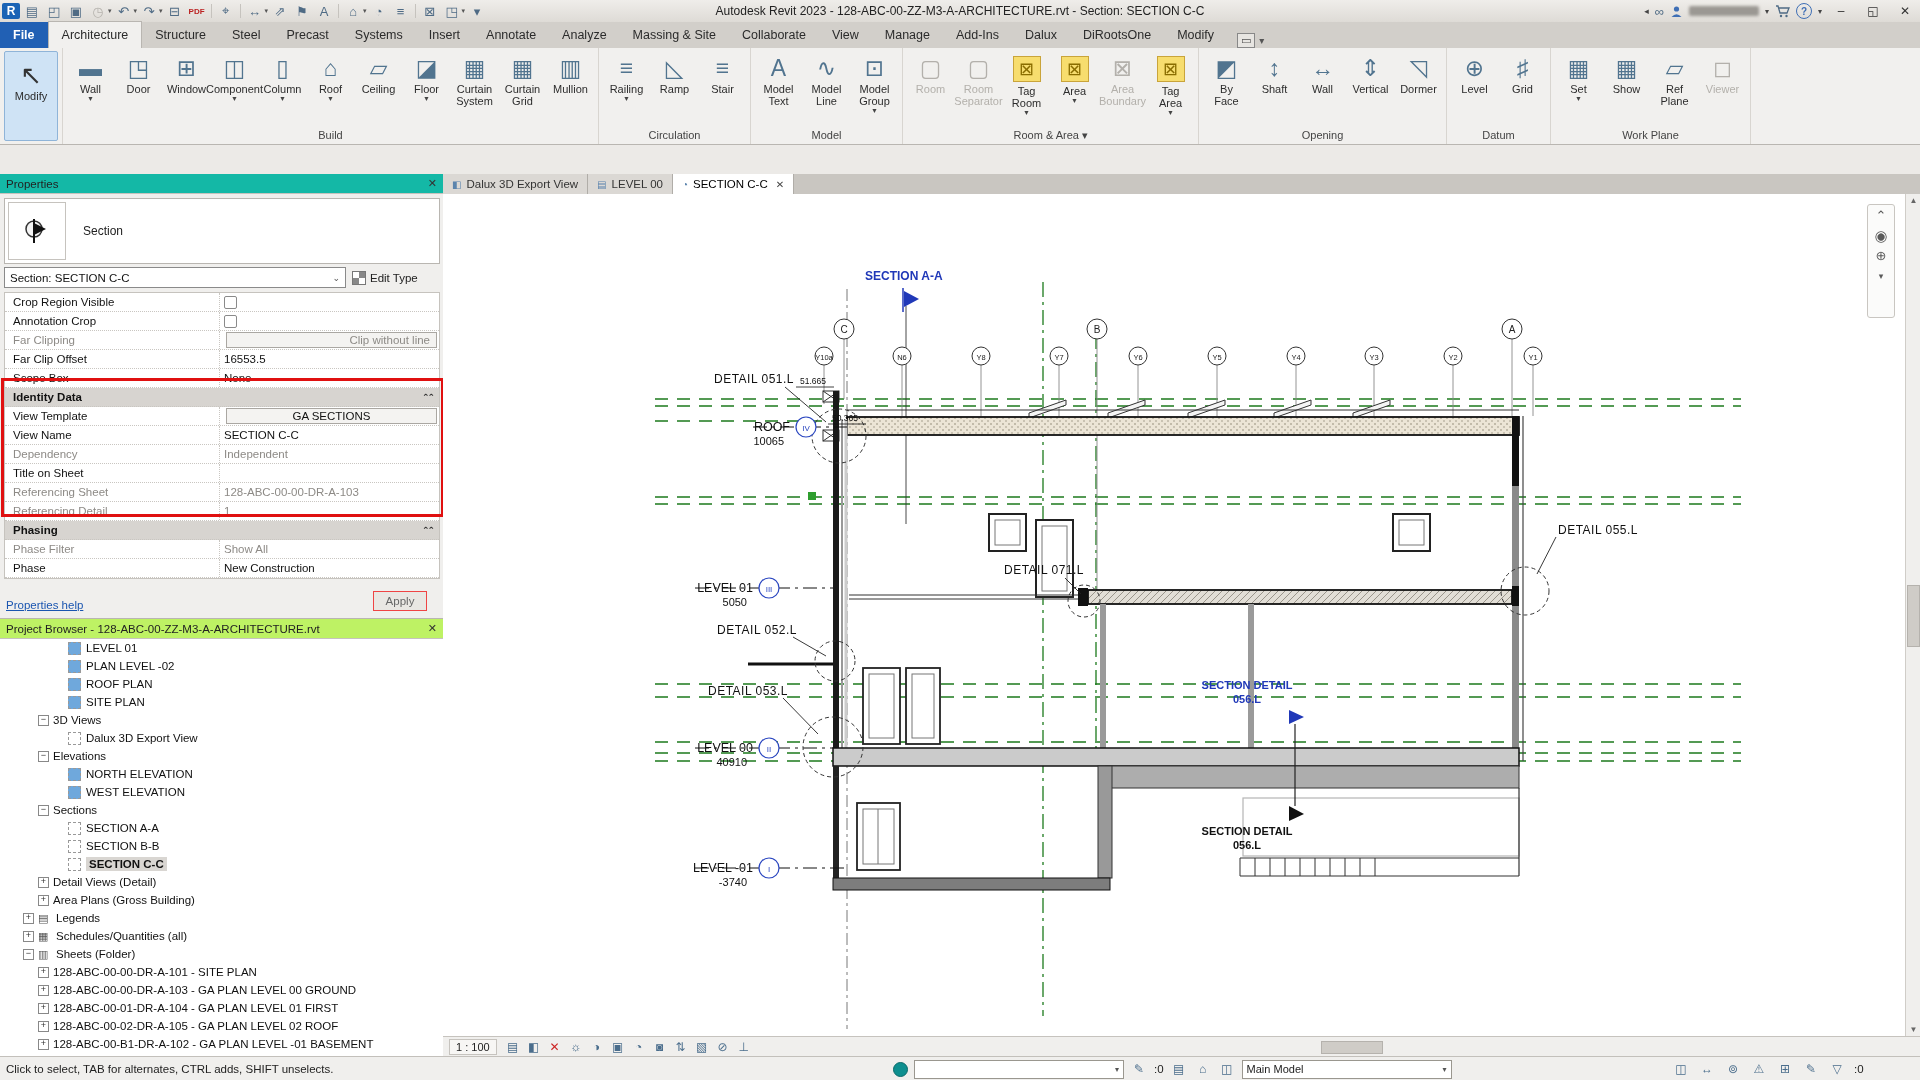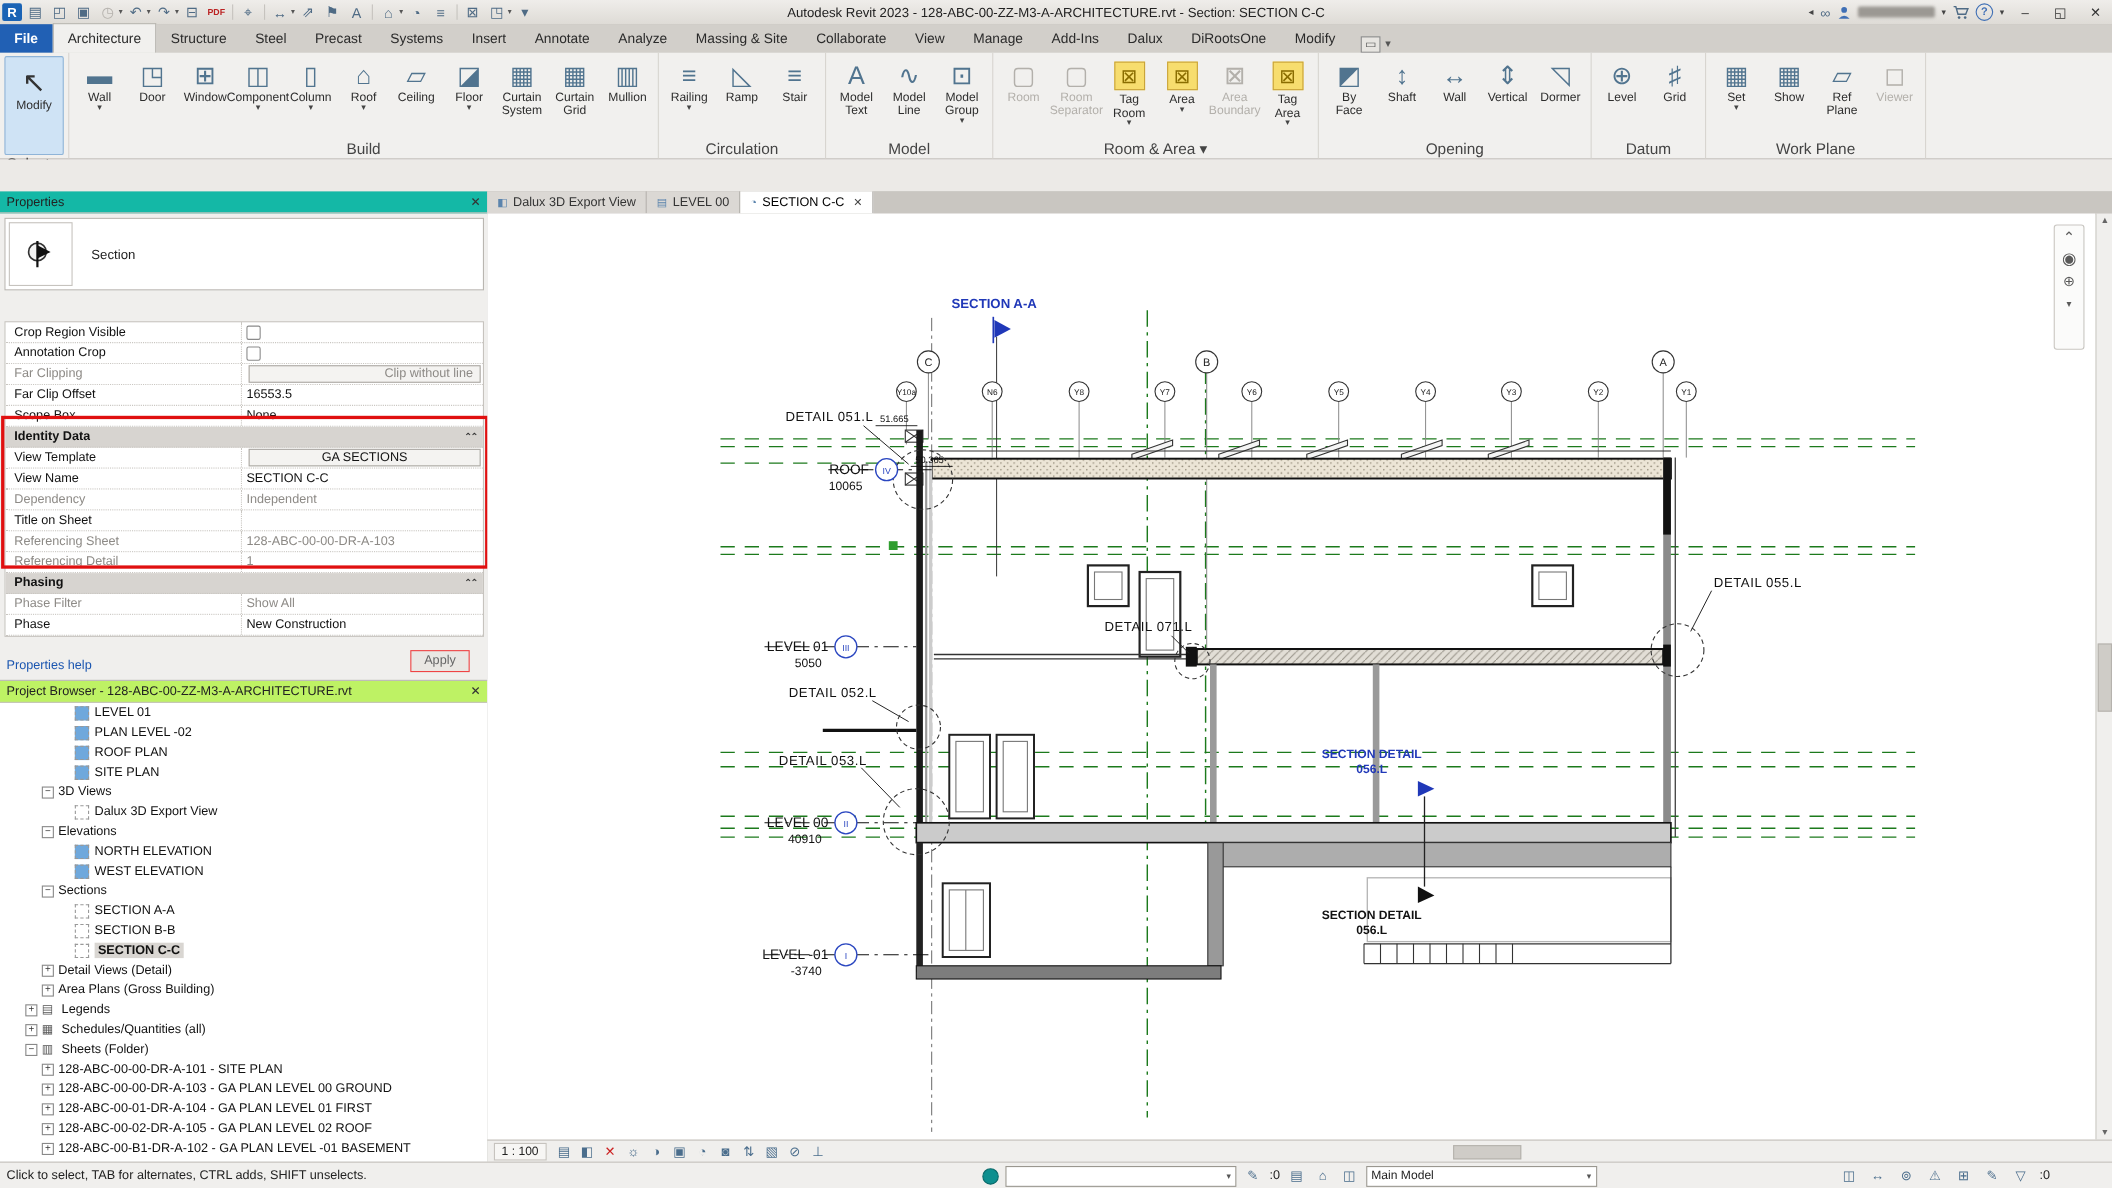--- a/index.html
+++ b/index.html
@@ -24,21 +24,21 @@
   
   #tabrow{left:0;top:22px;width:1920px;height:26px;background:#d2cfca;display:flex;align-items:flex-end;}
   .rtab{height:26px;display:flex;align-items:center;padding:0 13px;font-size:12.5px;color:#2b2b2b;cursor:default;}
   .rtab.file{background:#2160b4;color:#fff;font-weight:bold;}
   .rtab.active{background:#f1f0ee;border:1px solid #b9b6b1;border-bottom:none;}
   .rtab-extra{display:flex;align-items:center;gap:4px;margin-left:10px;font-size:10px;color:#555;}
   
   #ribbon{left:0;top:48px;width:1920px;height:96px;background:#f1f0ee;border-bottom:1px solid #b9b6b1;display:flex;}
   .rpanel{height:96px;border-right:1px solid #d8d5d0;display:flex;flex-direction:column;}
   .rpanel-buttons{flex:1;display:flex;align-items:flex-start;padding:3px 4px 0 4px;gap:1px;}
-  .rpanel-label{height:17px;text-align:center;font-size:14px;color:#444;line-height:16px;}
+  .rpanel-label{height:17px;text-align:center;font-size:11px;color:#444;line-height:16px;}
   .rbtn{width:47px;display:flex;flex-direction:column;align-items:center;padding-top:2px;cursor:default;border-radius:2px;}
   .rbtn .ric{width:30px;height:30px;display:flex;align-items:center;justify-content:center;
     font-size:23px;color:#51748f;}
   .rbtn .rlbl{font-size:11px;color:#2d2d2d;line-height:12px;text-align:center;}
   .rbtn .rarw{font-size:7px;color:#444;line-height:7px;}
   .rbtn.disabled .ric,.rbtn.disabled .rlbl,.rbtn.disabled .rarw{color:#b3b0ab;}
   .rbtn.yellow .ric{color:#8a6d00;background:#f7dd6e;border:1px solid #c9a43a;width:26px;height:24px;font-size:18px;margin:3px 0;}
   .rbtn.modify{background:#cfe3f5;border:1px solid #8fb4d8;width:52px;height:86px;}
   .rbtn.modify .ric{font-size:26px;color:#333;margin-top:6px;}
   
@@ -62,21 +62,21 @@
   .prow .pv{flex:1;padding-left:4px;color:#111;display:flex;align-items:center;overflow:hidden;white-space:nowrap;border-left:1px dotted #c9c6c1;height:100%;}
   .prow.dis .pl,.prow.dis .pv{color:#8d8a86;}
   .prow.group{background:#d7d4d0;font-weight:bold;}
   .prow.group .pl{width:auto;}
   .prow.group .chev{margin-left:auto;margin-right:6px;font-size:9px;color:#333;letter-spacing:-2px;}
   .pcheck{width:11px;height:11px;border:1px solid #8a8a8a;background:#fff;border-radius:2px;}
   .pbtn{flex:1;margin:1px 2px;border:1px solid #aaa7a2;background:#f4f3f1;height:14px;font-size:11.5px;
     display:flex;align-items:center;justify-content:center;color:#111;}
   .pbtn.right{justify-content:flex-end;padding-right:6px;color:#8d8a86;}
   #redbox{left:1px;top:204px;width:437px;height:133px;border:3px solid #e01010;pointer-events:none;}
-  #prophelp{left:6px;top:425px;font-size:11.5px;color:#1a55b0;}
+  #prophelp{left:6px;top:425px;font-size:11.5px;color:#1a55b0;text-decoration:underline;}
   #applybtn{left:373px;top:417px;width:52px;height:18px;background:#e9e7e3;border:1px solid #ef4444;
     font-size:11.5px;color:#666;display:flex;align-items:center;justify-content:center;}
   
   #browser{left:0;top:618px;width:443px;height:438px;background:#fff;border-right:1px solid #b9b6b1;
     border-top:1px solid #b9b6b1;overflow:hidden;}
   #browser .palette-title{background:#bef264;}
   .trow{height:18px;display:flex;align-items:center;font-size:11.5px;color:#111;white-space:nowrap;}
   .trow .exp{width:9px;height:9px;border:1px solid #888;background:#fff;font-size:9px;line-height:7px;
     text-align:center;margin-right:4px;color:#333;flex:none;}
   .trow .ticon{width:11px;height:11px;margin-right:5px;flex:none;border:1px dashed #999;background:#fff;}
@@ -415,20 +415,30 @@
     </div>
     <div id="typesel" class="abs">
       <div class="tsicon">
         <svg width="36" height="36" viewBox="0 0 36 36">
           <circle cx="15" cy="16" r="8" fill="#f4f4f4" stroke="#333" stroke-width="1.5"></circle>
           <path d="M15 6 L15 30" stroke="#111" stroke-width="2"></path>
           <path d="M15 10 L27 16 L15 22 Z" fill="#111"></path>
         </svg>
       </div>
       <div class="tslabel">Section</div>
+    </div>
+    <div id="selrow" class="abs">
+      <div id="typecombo">
+        <span>Section: SECTION C-C</span>
+          <span class="arr">⌄</span>
+      </div>
+      <div id="edittype">
+        <span class="checker"></span>
+        <span>Edit Type</span>
+      </div>
     </div>
     <div id="propgrid" class="abs">
         <div class="prow">
           <span class="pl">Crop Region Visible</span>
           <span class="pv">
             <span class="pcheck"></span>
           </span>
         </div>
         <div class="prow">
           <span class="pl">Annotation Crop</span>

